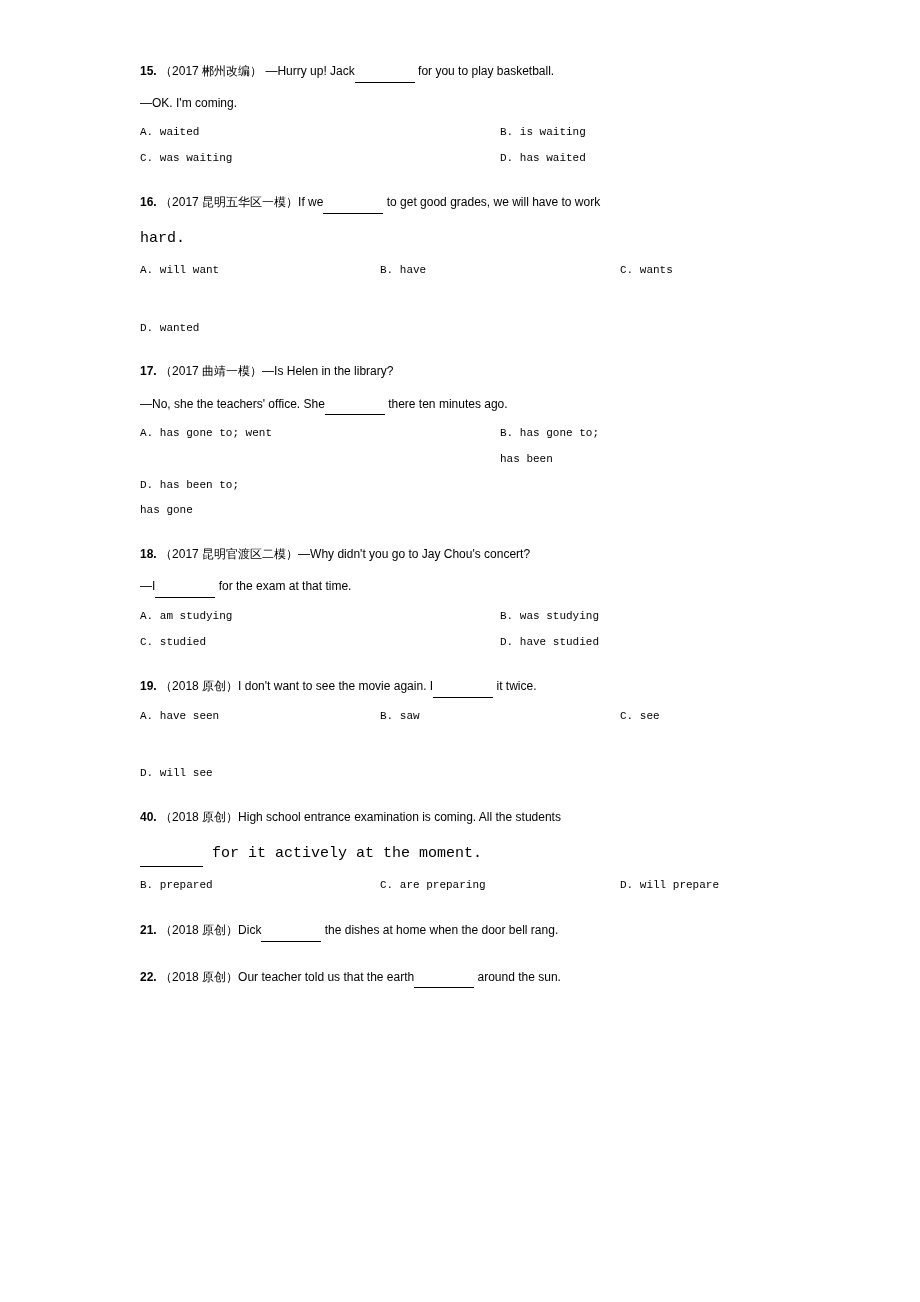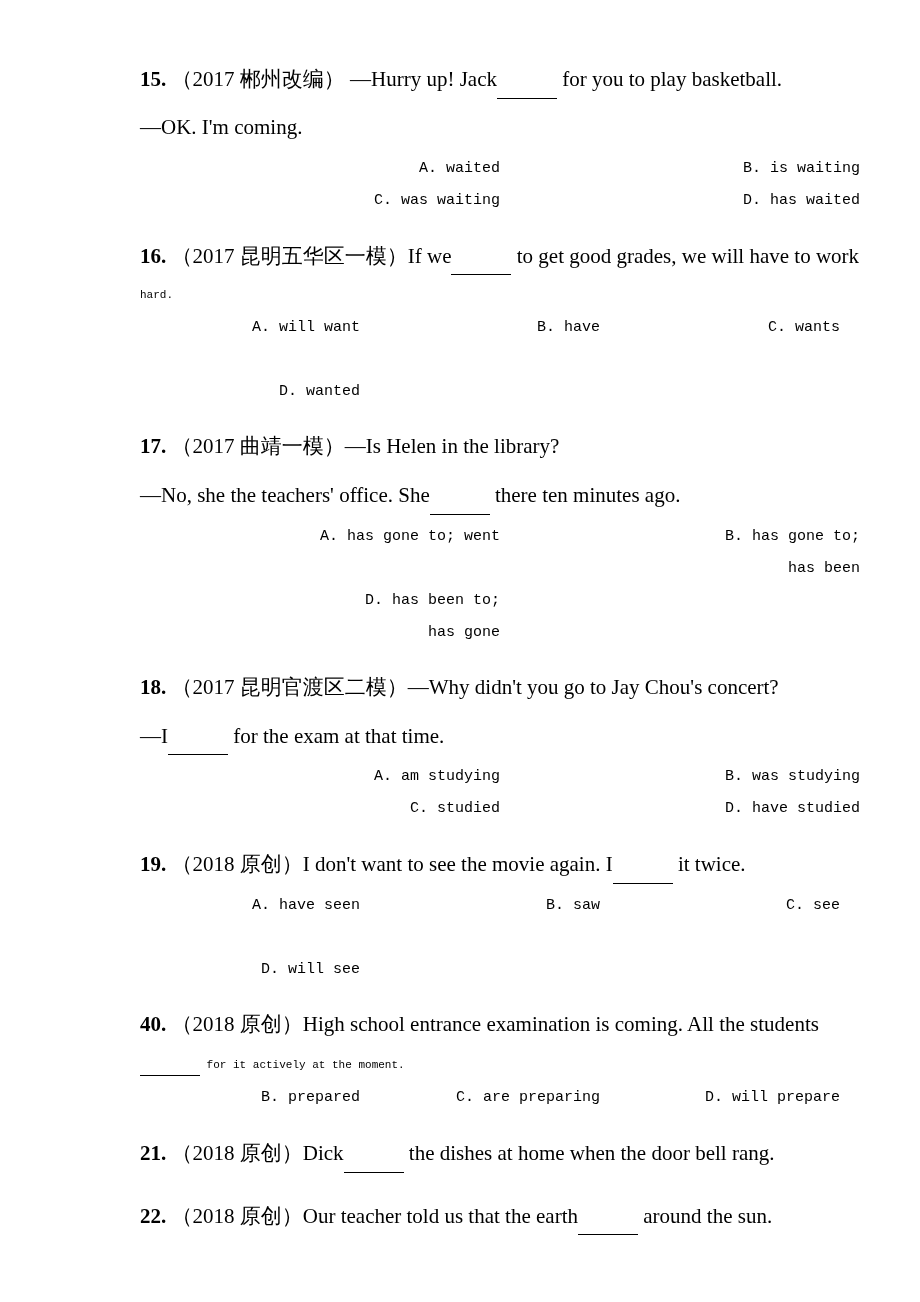--- a/index.html
+++ b/index.html
@@ -17,63 +17,61 @@
       min-height: 1302px;
       padding: 60px 60px 60px 140px;
       line-height: 1.6;
     }
 
     .question-block {
       margin-bottom: 24px;
     }
 
     .question-text {
-      font-family: Liberation Serif, serif;
-      font-size: 21px;
+      font-family: Liberation Sans, sans-serif;
+      font-size: 12px;
       line-height: 1.8;
       margin-bottom: 10px;
     }
 
     .question-number {
       font-weight: bold;
     }
 
     .options-row {
       display: flex;
       gap: 40px;
       margin-top: 8px;
       flex-wrap: wrap;
-      margin-left: 20px;
     }
 
     .options-row .option {
       min-width: 200px;
     }
 
     .options-two-col {
       display: grid;
       grid-template-columns: 1fr 1fr;
       gap: 8px 0;
       margin-top: 8px;
     }
 
     .options-two-col .option {
       display: block;
     }
 
     .option {
       font-family: "Courier New", Courier, monospace;
-      font-size: 15px;
-      text-align: right;
+      font-size: 11px;
     }
 
     .continuation {
       margin-top: 11px;
       font-family: "Courier New", Courier, monospace;
-      font-size: 11px;
+      font-size: 15px;
       line-height: 1.8;
     }
 
     .blank {
       display: inline-block;
       border-bottom: 1px solid #000;
       min-width: 60px;
       vertical-align: bottom;
     }
   </style>

